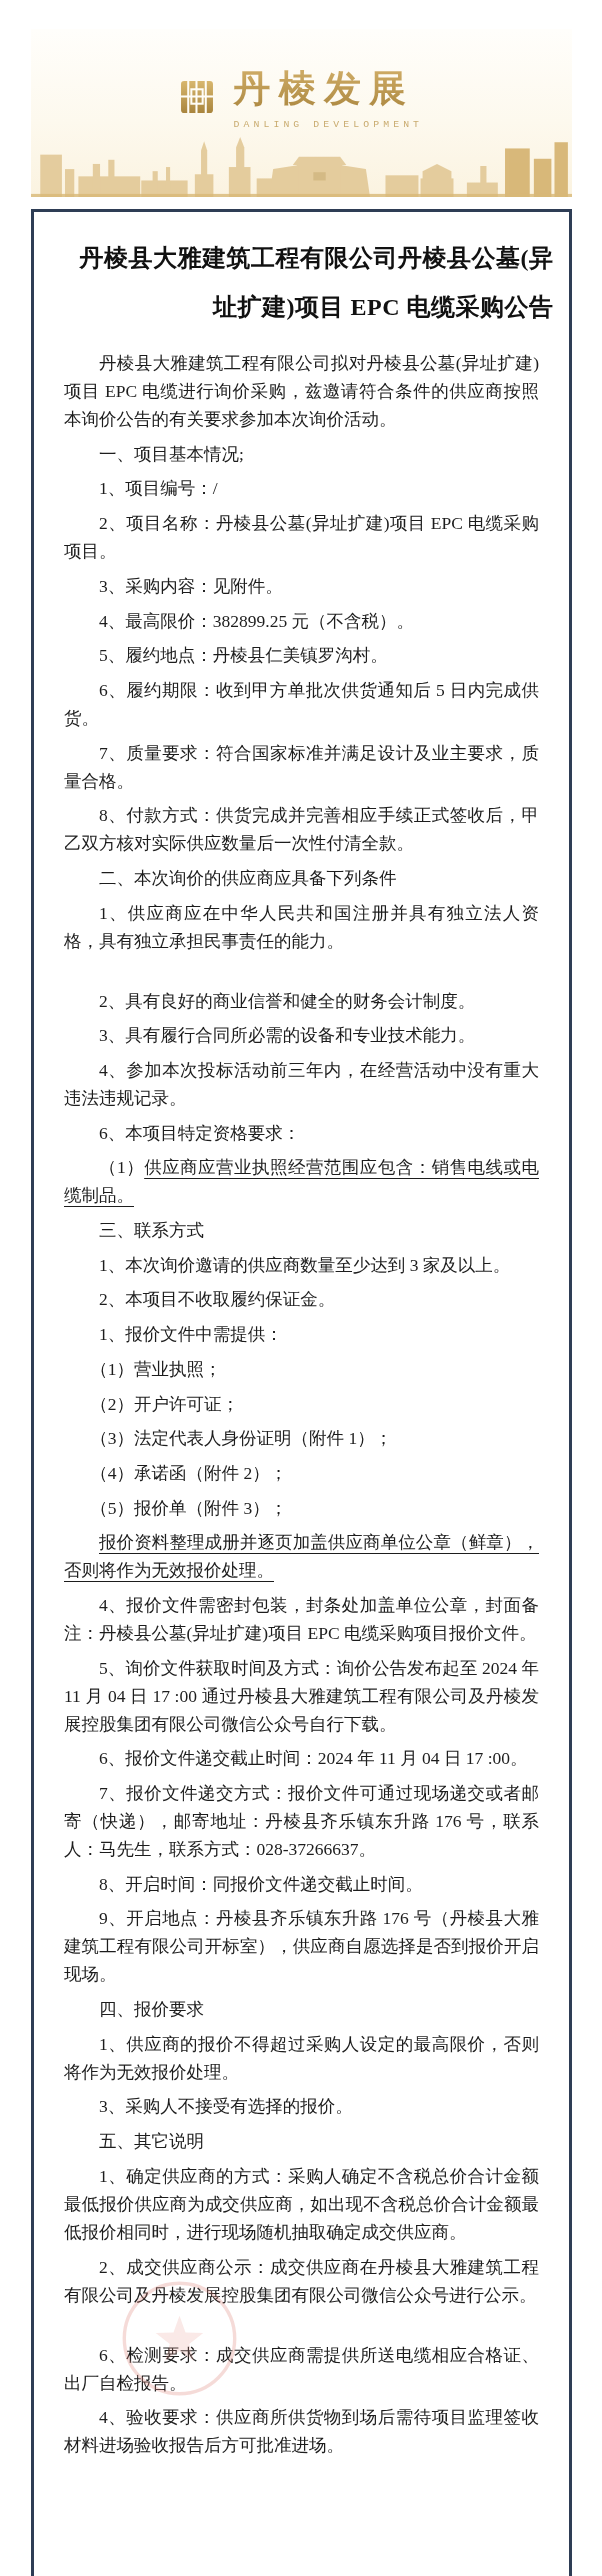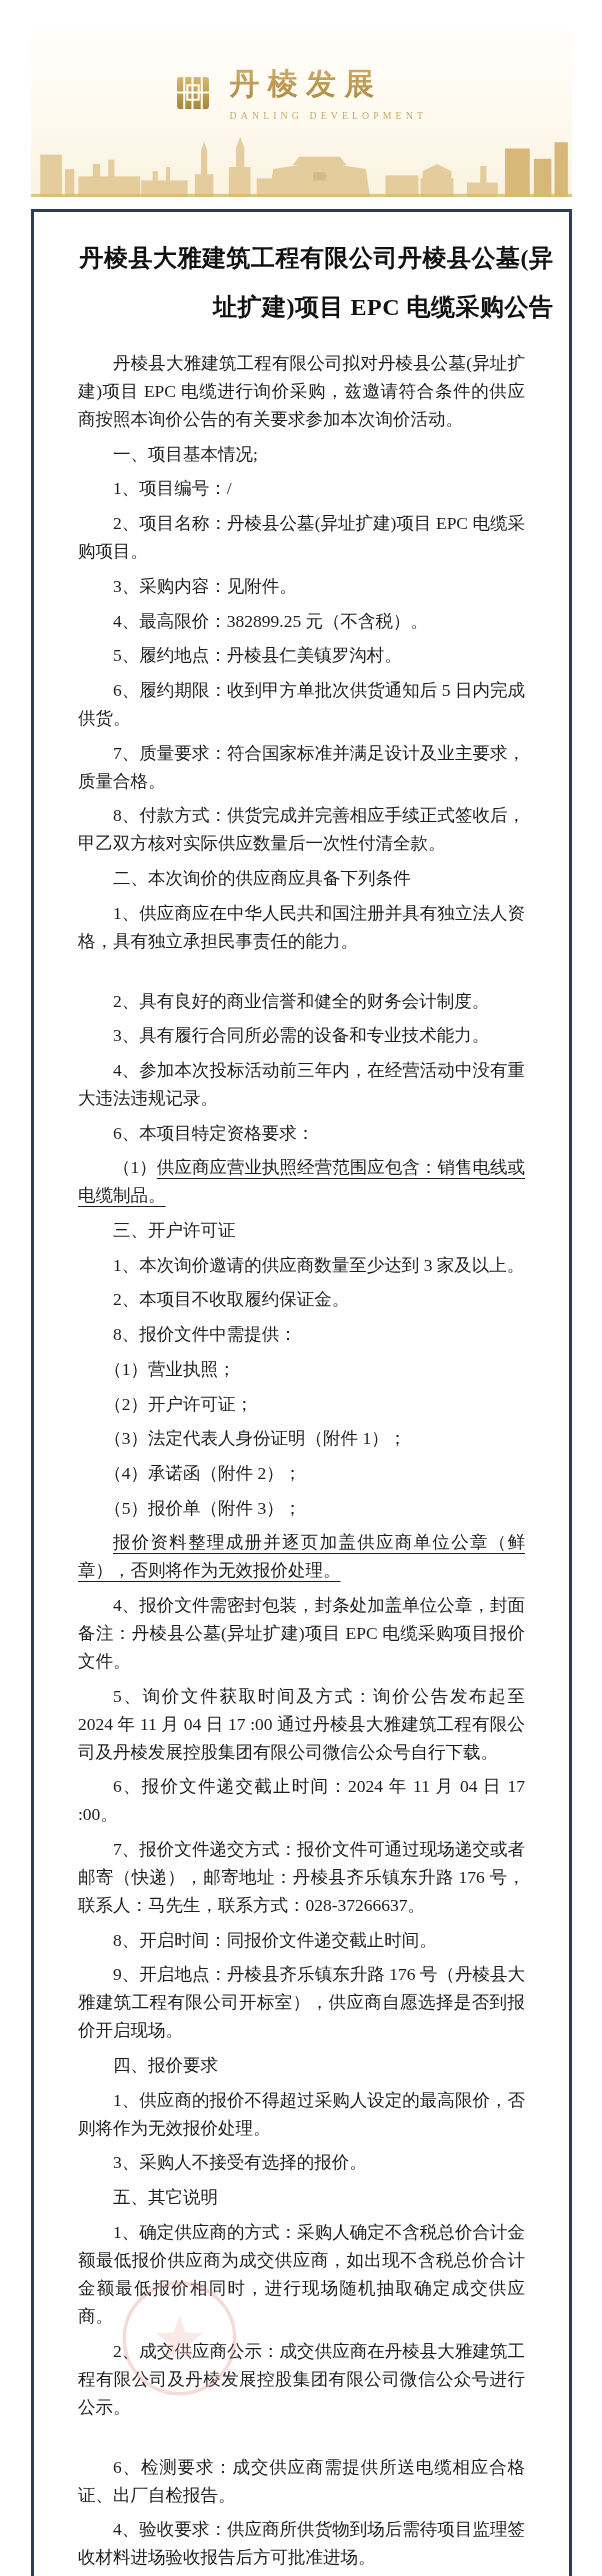--- a/index.html
+++ b/index.html
@@ -5,30 +5,30 @@
   html,body{margin:0;padding:0;}
   body{background:#ffffff;font-family:"Liberation Serif","DejaVu Serif",serif;}
   .canvas{position:relative;width:603px;height:3653px;margin:0 auto;background:#ffffff;overflow:hidden;}
 
   
   .banner{position:absolute;left:31px;top:29px;width:541px;height:168px;
     background:linear-gradient(180deg,#fffefb 0%,#fdf9ee 55%,#fbf3e0 100%);overflow:hidden;}
   .brand{position:absolute;left:0;top:35px;width:100%;display:flex;justify-content:center;align-items:center;gap:19.6px;}
   .brand-icon{width:34px;height:34px;flex:0 0 auto;}
   .brand-txt{text-align:left;}
-  .brand-cn{font-size:30px;font-weight:bold;letter-spacing:8.2px;color:#bf9b55;
+  .brand-cn{font-size:37px;font-weight:bold;letter-spacing:8.2px;color:#bf9b55;
     background:linear-gradient(180deg,#d3b06a,#a9853e);-webkit-background-clip:text;background-clip:text;-webkit-text-fill-color:transparent;}
-  .brand-en{margin-top:5.2px;font-family:Liberation Serif, serif;font-size:9.8px;letter-spacing:4.1px;color:#c9ab6f;}
+  .brand-en{margin-top:5.2px;font-family:Liberation Mono, monospace;font-size:9.8px;letter-spacing:4.1px;color:#c9ab6f;}
   .skyline{position:absolute;left:0;bottom:0;width:100%;height:62px;}
 
   
   .frame{position:absolute;left:31px;top:209px;width:541px;height:3279px;
     box-sizing:border-box;border:3.1px solid #2e3d55;background:#ffffff;}
   .doc-title{margin:21.6px 15.5px 17.5px 15.5px;text-align:right;font-size:24px;font-weight:bold;color:#111;line-height:49px;letter-spacing:0.5px;}
-  .doc-body{padding:0 44px;font-size:17.5px;color:#1d1d1d;line-height:28px;text-align:justify;}
+  .doc-body{padding:0 30px;font-size:17.5px;color:#1d1d1d;line-height:28px;text-align:justify;}
   .doc-body p{margin:0 0 6.7px 0;}
   .doc-body p.i{text-indent:2em;}
   .doc-body p.si{text-indent:1.5em;}
   .doc-body p.gap{margin-top:32px;}
   .doc-body p.underline .txt{text-decoration:underline;text-underline-offset:4.6px;}
   .ghost-seal{position:absolute;left:85px;top:2066px;width:121px;height:121px;opacity:.30;pointer-events:none;}
 </style>
 </head>
 <body>
 
@@ -109,24 +109,24 @@
         <p class=" i"><span class="pre"></span><span class="txt">6、履约期限：收到甲方单批次供货通知后 5 日内完成供货。</span></p>
         <p class=" i"><span class="pre"></span><span class="txt">7、质量要求：符合国家标准并满足设计及业主要求，质量合格。</span></p>
         <p class=" i"><span class="pre"></span><span class="txt">8、付款方式：供货完成并完善相应手续正式签收后，甲乙双方核对实际供应数量后一次性付清全款。</span></p>
         <p class=" i"><span class="pre"></span><span class="txt">二、本次询价的供应商应具备下列条件</span></p>
         <p class=" i"><span class="pre"></span><span class="txt">1、供应商应在中华人民共和国注册并具有独立法人资格，具有独立承担民事责任的能力。</span></p>
         <p class=" i gap"><span class="pre"></span><span class="txt">2、具有良好的商业信誉和健全的财务会计制度。</span></p>
         <p class=" i"><span class="pre"></span><span class="txt">3、具有履行合同所必需的设备和专业技术能力。</span></p>
         <p class=" i"><span class="pre"></span><span class="txt">4、参加本次投标活动前三年内，在经营活动中没有重大违法违规记录。</span></p>
         <p class=" i"><span class="pre"></span><span class="txt">6、本项目特定资格要求：</span></p>
         <p class=" i underline"><span class="pre">（1）</span><span class="txt">供应商应营业执照经营范围应包含：销售电线或电缆制品。</span></p>
-        <p class=" i"><span class="pre"></span><span class="txt">三、开户许可证</span></p>
+        <p class=" i"><span class="pre"></span><span class="txt">三、联系方式</span></p>
         <p class=" i"><span class="pre"></span><span class="txt">1、本次询价邀请的供应商数量至少达到 3 家及以上。</span></p>
         <p class=" i"><span class="pre"></span><span class="txt">2、本项目不收取履约保证金。</span></p>
-        <p class=" i"><span class="pre"></span><span class="txt">8、报价文件中需提供：</span></p>
+        <p class=" i"><span class="pre"></span><span class="txt">1、报价文件中需提供：</span></p>
         <p class=" si"><span class="pre"></span><span class="txt">（1）营业执照；</span></p>
         <p class=" si"><span class="pre"></span><span class="txt">（2）开户许可证；</span></p>
         <p class=" si"><span class="pre"></span><span class="txt">（3）法定代表人身份证明（附件 1）；</span></p>
         <p class=" si"><span class="pre"></span><span class="txt">（4）承诺函（附件 2）；</span></p>
         <p class=" si"><span class="pre"></span><span class="txt">（5）报价单（附件 3）；</span></p>
         <p class=" i underline"><span class="pre"></span><span class="txt">报价资料整理成册并逐页加盖供应商单位公章（鲜章），否则将作为无效报价处理。</span></p>
         <p class=" i"><span class="pre"></span><span class="txt">4、报价文件需密封包装，封条处加盖单位公章，封面备注：丹棱县公墓(异址扩建)项目 EPC 电缆采购项目报价文件。</span></p>
         <p class=" i"><span class="pre"></span><span class="txt">5、询价文件获取时间及方式：询价公告发布起至 2024 年 11 月 04 日 17 :00 通过丹棱县大雅建筑工程有限公司及丹棱发展控股集团有限公司微信公众号自行下载。</span></p>
         <p class=" i"><span class="pre"></span><span class="txt">6、报价文件递交截止时间：2024 年 11 月 04 日 17 :00。</span></p>
         <p class=" i"><span class="pre"></span><span class="txt">7、报价文件递交方式：报价文件可通过现场递交或者邮寄（快递），邮寄地址：丹棱县齐乐镇东升路 176 号，联系人：马先生，联系方式：028-37266637。</span></p>

